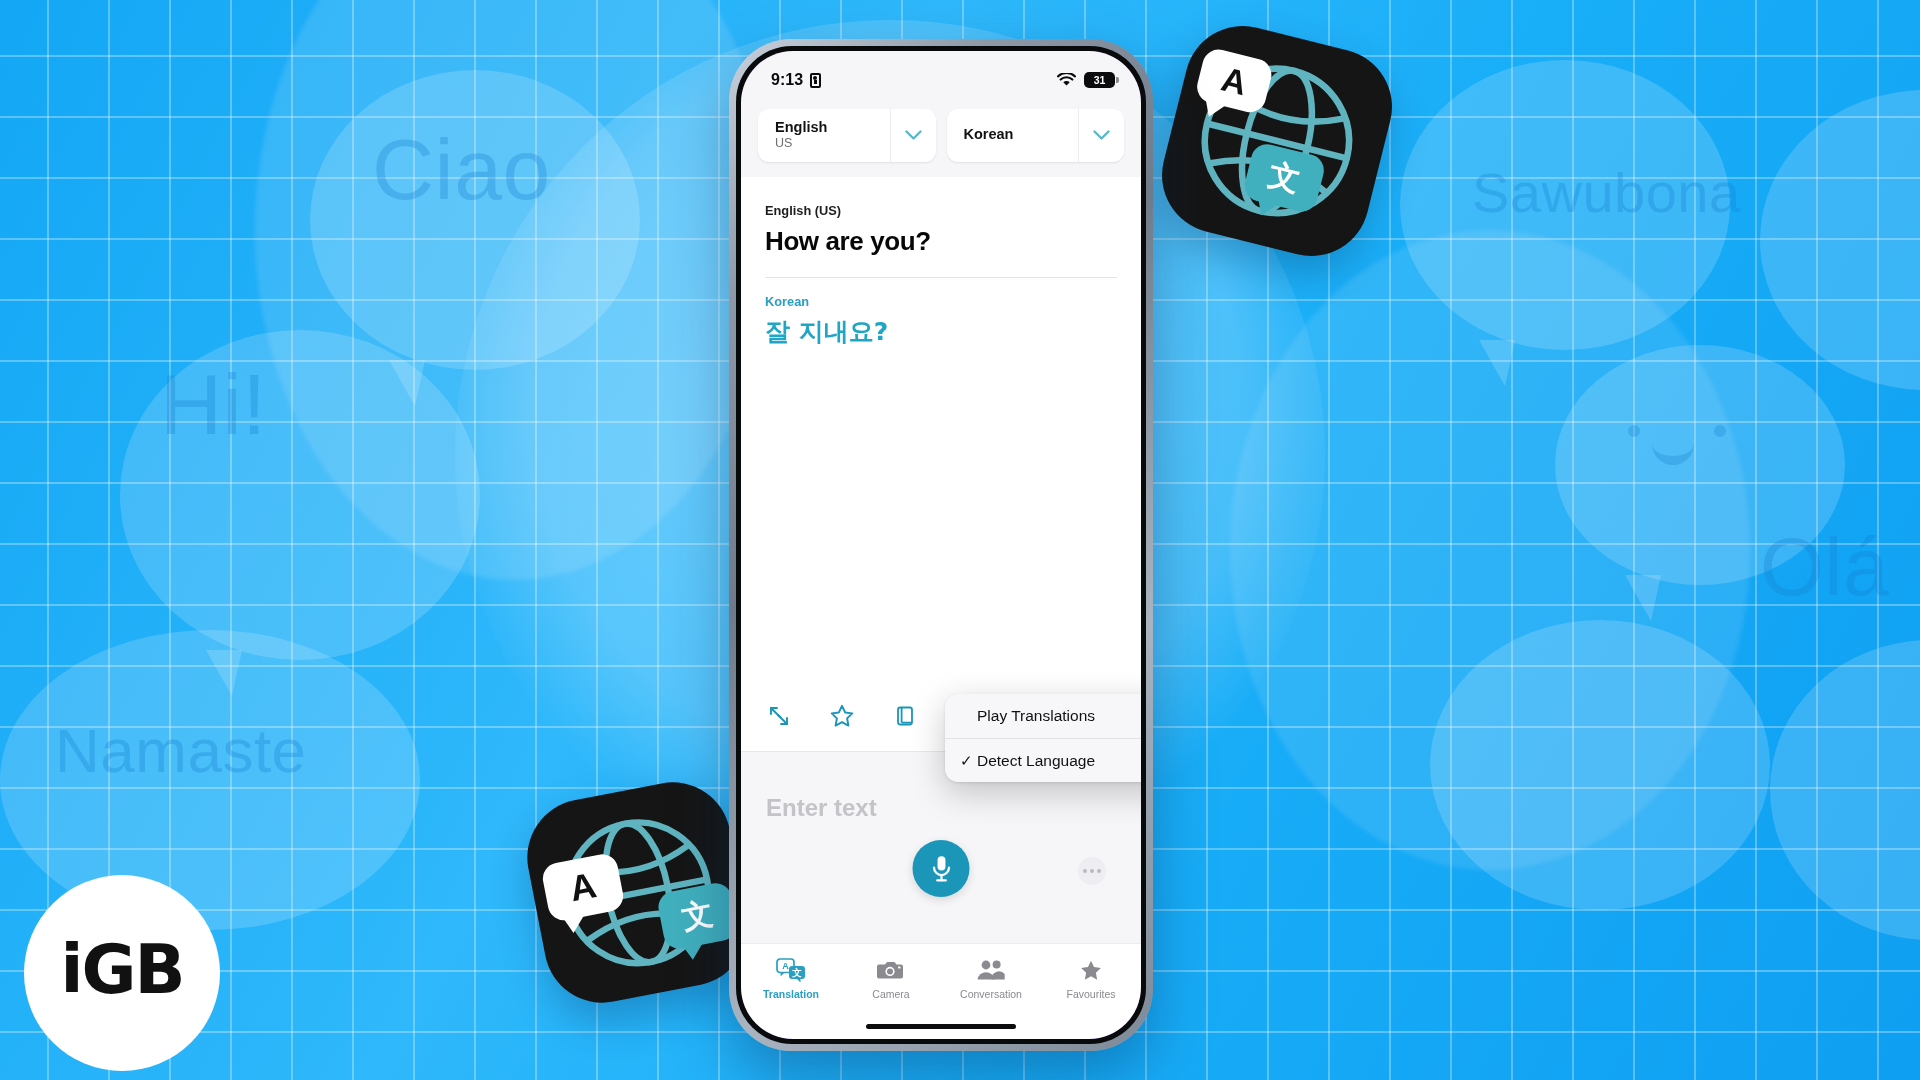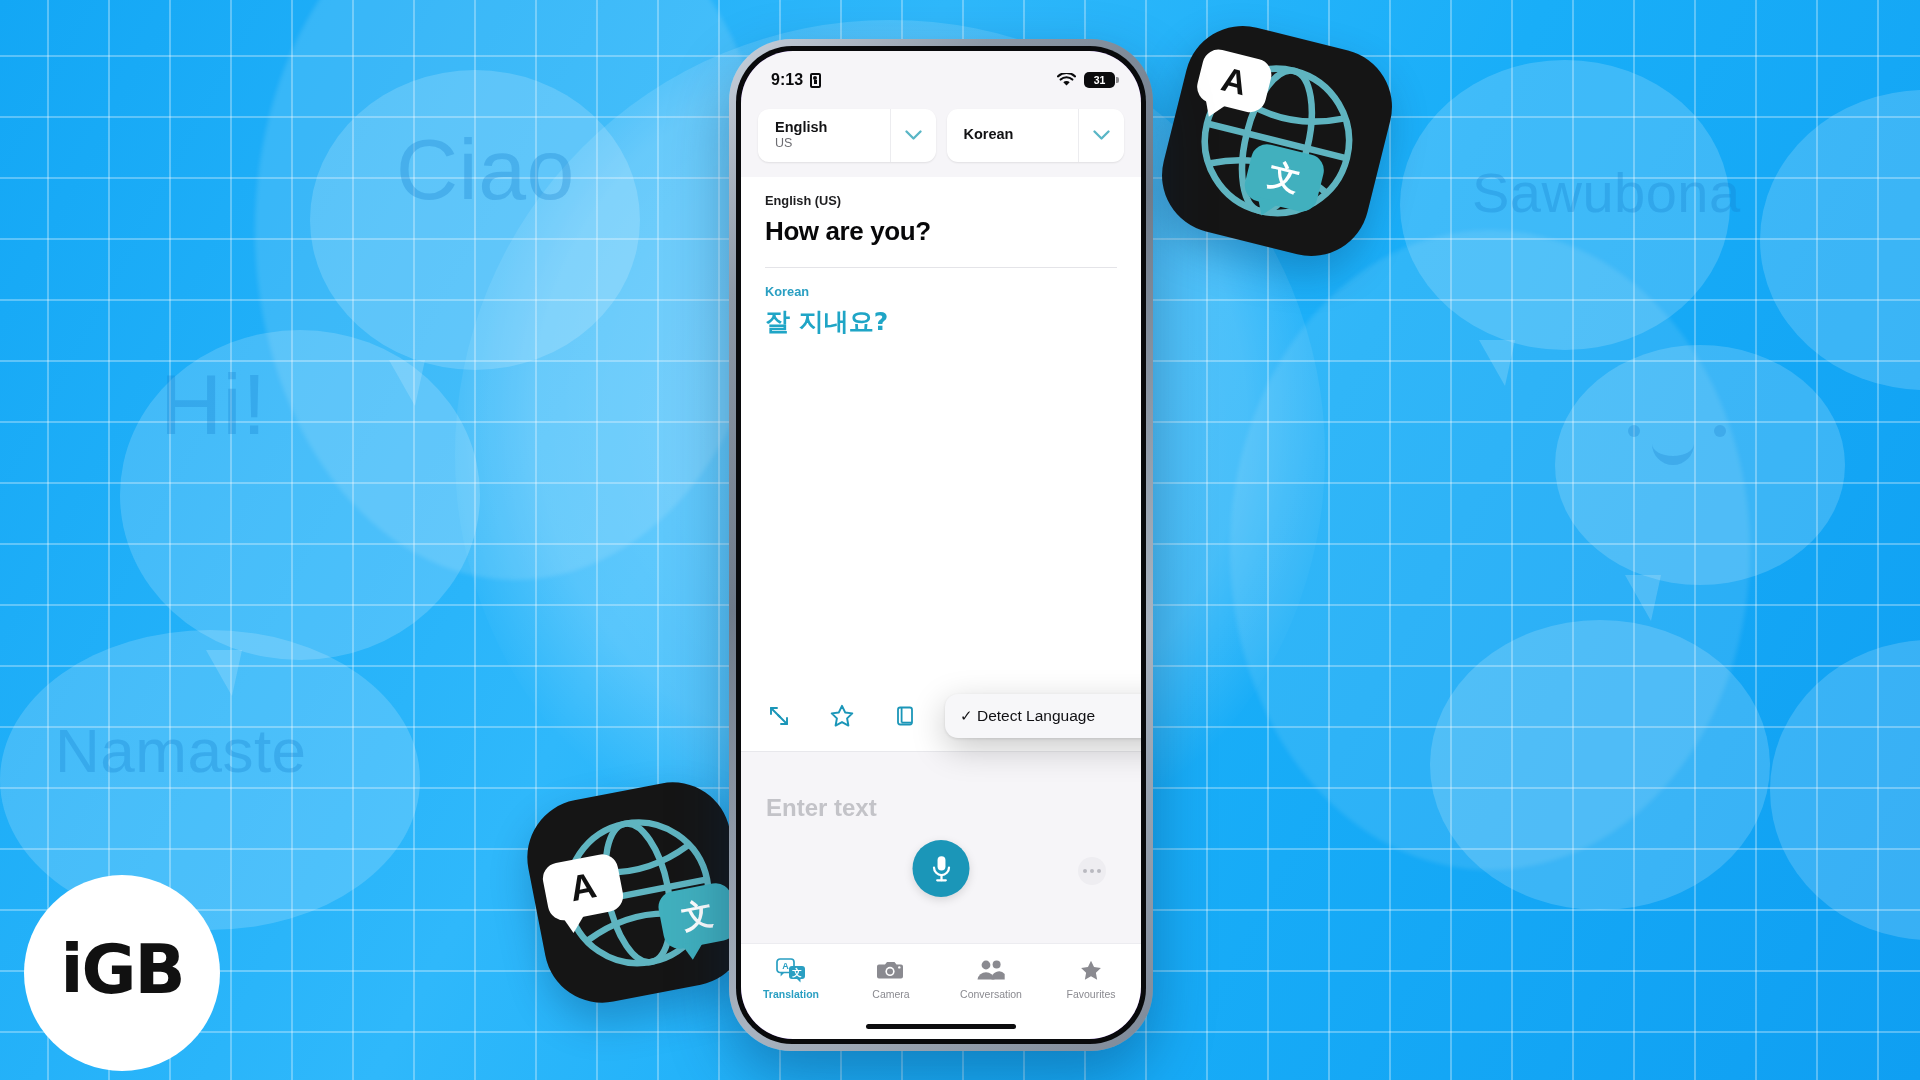--- a/index.html
+++ b/index.html
@@ -165,21 +165,21 @@
   .langbox .chev{
     width:46px; display:flex; align-items:center; justify-content:center;
     border-left:1px solid #ececef; height:100%;
   }
   .chev svg{ display:block; }
 
   
   .content{
     flex:1 1 auto; background:#fff; padding: 10px 24px 0 24px; position:relative;
   }
-  .srcLabel{ font-size:12.8px; font-weight:700; color:#1d1d1f; margin-top:6px; }
+  .srcLabel{ font-size:12.8px; font-weight:700; color:#1d1d1f; margin-top:16px; }
   .srcText{ font-size:26px; font-weight:700; color:#080809; margin-top:8px; letter-spacing:-.4px;}
   .divider{ height:1px; background:#e4e4e8; margin:20px 0 0 0; }
   .tgtLabel{ font-size:12.8px; font-weight:700; color:#2a9fc2; margin-top:16px; }
   .tgtText{ font-size:25px; font-weight:700; color:#1fa5c6; margin-top:6px;
     font-family:"DejaVu Sans","Liberation Sans",sans-serif; }
 
   .actionrow{
     position:absolute; left:24px; right:20px; bottom:16px;
     display:flex; align-items:center; gap:35px;
   }
@@ -267,24 +267,25 @@
 
   <div class="softband" style="left:1230px; top:230px; width:520px; height:640px; background:rgba(255,255,255,.10);"></div>
   <div class="softband" style="left:255px; top:-120px; width:520px; height:700px; background:rgba(255,255,255,.12);"></div>
 
   <div class="face" style="left:1606px; top:425px; width:190px; height:90px;">
     <span class="eye" style="left:22px; top:0;"></span>
     <span class="eye" style="left:108px; top:0;"></span>
     <span class="mouth" style="left:46px; top:18px;"></span>
   </div>
 
-  <div class="bgword" style="left:396px;  top:120px; font-size:86px;">Ciao</div>
+  <div class="bgword" style="left:372px;  top:120px; font-size:86px;">Ciao</div>
   <div class="bgword" style="left:160px;  top:355px; font-size:86px;">Hi!</div>
   <div class="bgword" style="left:1472px; top:160px; font-size:56px;">Sawubona</div>
   <div class="bgword" style="left:55px;   top:715px; font-size:62px;">Namaste</div>
+  <div class="bgword" style="left:1760px; top:520px; font-size:82px;">Olá</div>
 
   <div class="appicon" style="left:1172px; top:36px; width:210px; height:210px; transform:rotate(14deg);">
     <svg class="globe" viewBox="0 0 100 100">
       <circle cx="50" cy="50" r="44" fill="none" stroke="#5fb4c0" stroke-width="4"></circle>
       <ellipse cx="50" cy="50" rx="19" ry="44" fill="none" stroke="#5fb4c0" stroke-width="4"></ellipse>
       <line x1="6" y1="50" x2="94" y2="50" stroke="#5fb4c0" stroke-width="4"></line>
       <path d="M14 27 Q50 44 86 27" fill="none" stroke="#5fb4c0" stroke-width="4"></path>
       <path d="M14 73 Q50 56 86 73" fill="none" stroke="#5fb4c0" stroke-width="4"></path>
     </svg>
     <div class="wbub" style="left:14px; top:30px; width:70px; height:54px; font-size:34px;">
@@ -398,20 +399,25 @@
               <span class="tri"></span>
             </div>
           </div>
         </div>
 
         <div class="inputarea">
           <div class="entertext">Enter text</div>
 
           <div class="ctxmenu">
             <div class="ctxitem">
+              <span class="check"></span>
+              <span class="lbl">Play Translations</span>
+
+            </div>
+            <div class="ctxitem">
               <span class="check">✓</span>
               <span class="lbl">Detect Language</span>
 
             </div>
           </div>
 
           <div class="micbtn">
             <svg width="26" height="30" viewBox="0 0 24 28">
               <rect x="8.3" y="2" width="7.4" height="13.4" rx="3.7" fill="#fff"></rect>
               <path d="M5 12.6 A7 7 0 0 0 19 12.6" fill="none" stroke="#fff" stroke-width="2.1" stroke-linecap="round"></path>

